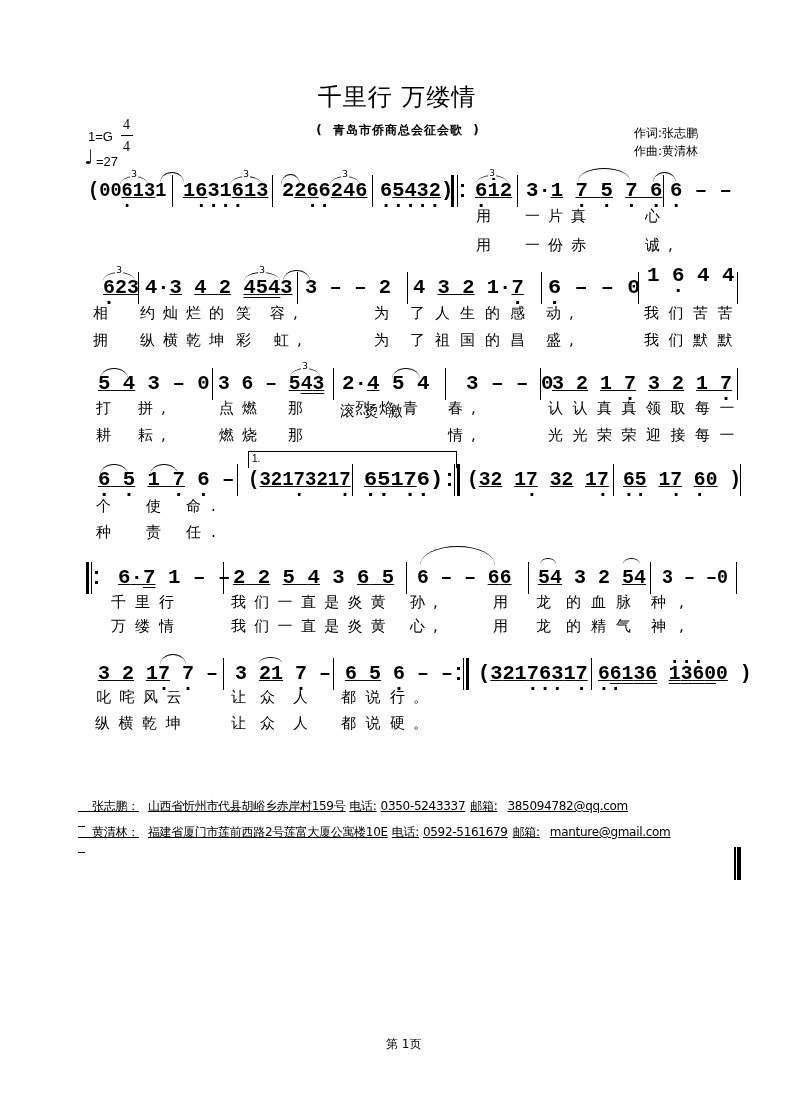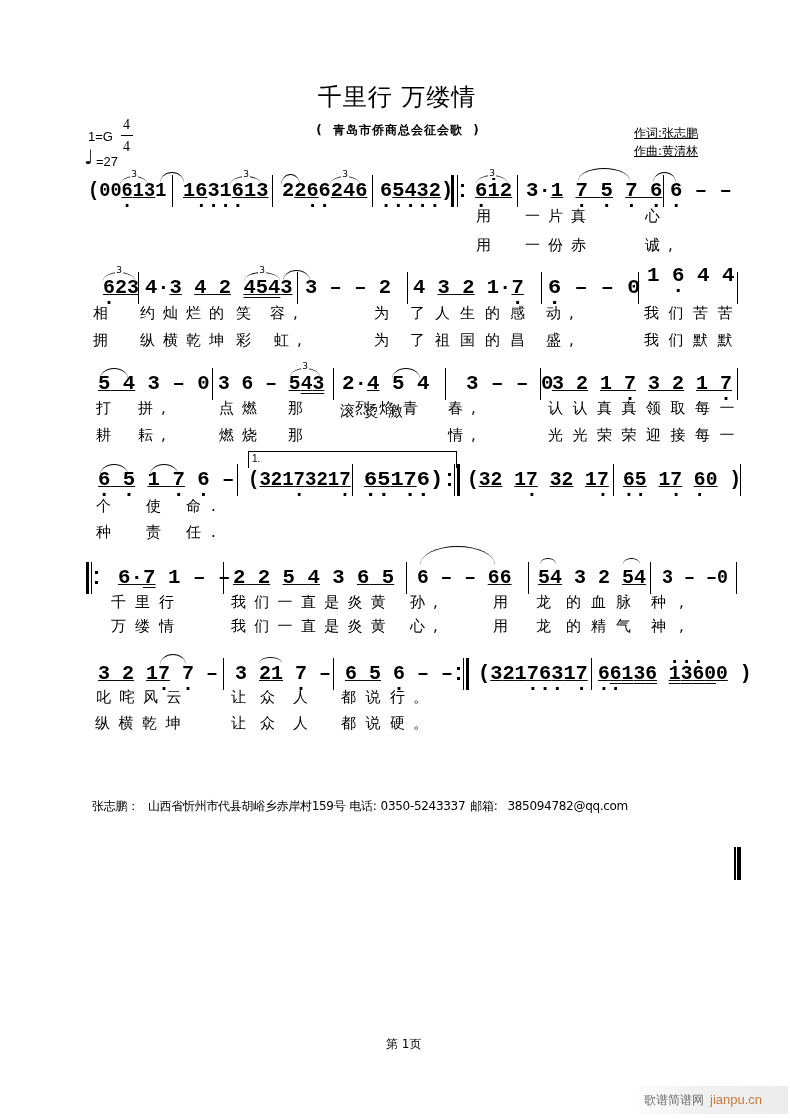--- a/index.html
+++ b/index.html
@@ -5,41 +5,41 @@
   html,body{margin:0;padding:0;background:#fff;}
   #page{position:relative;width:790px;height:1119px;background:#fff;overflow:hidden;color:#000;font-family:"DejaVu Sans",sans-serif;}
   .title{position:absolute;left:0;width:794px;top:82px;text-align:center;font-family:"DejaVu Serif",serif;font-size:24px;line-height:30px;font-weight:normal;letter-spacing:1px;}
   .subtitle{position:absolute;left:0;width:796px;top:122px;text-align:center;font-size:12px;line-height:16px;font-weight:bold;letter-spacing:1px;white-space:pre;}
   .key{position:absolute;left:88px;top:129px;font-family:"Liberation Sans",sans-serif;font-size:13px;line-height:15px;}
   .ts-top,.ts-bot{position:absolute;left:123px;font-family:"Liberation Serif",serif;font-size:14px;line-height:14px;}
   .ts-top{top:118px;} .ts-bot{top:140px;}
   .ts-line{position:absolute;left:121px;top:135px;width:12px;height:1px;background:#000;}
   .tempo-note{position:absolute;left:84px;top:146px;font-family:"DejaVu Sans",sans-serif;font-size:20px;line-height:22px;}
   .tempo-val{position:absolute;left:96px;top:154px;font-family:"Liberation Sans",sans-serif;font-size:13px;line-height:15px;}
-  .credit{position:absolute;left:634px;font-size:12px;line-height:14px;white-space:pre;text-decoration:underline;}
+  .credit{position:absolute;left:634px;font-size:12px;line-height:14px;white-space:pre;}
 
   .m{position:absolute;height:24px;transform-origin:0 0;font-family:"Liberation Mono","DejaVu Sans Mono",monospace;font-weight:bold;font-size:21px;line-height:24px;white-space:pre;}
   .m span{position:absolute;left:0;top:0;white-space:pre;}
   .m .b1{top:0;}
   .m .b2{top:3px;}
   .m .lo{top:15px;}
   .m .hi{top:-12px;}
 
   .bar{position:absolute;width:1px;height:32px;background:#000;}
   .bar.thick{width:3px;}
   .rdot{position:absolute;width:3px;height:3px;background:#000;}
   .arc{position:absolute;height:10px;border-top:1.3px solid #000;border-radius:50% 50% 0 0 / 100% 100% 0 0;}
   .trip{position:absolute;height:8px;border-top:1px solid #000;border-radius:50% 50% 0 0 / 100% 100% 0 0;}
   .trip-num{position:absolute;left:50%;top:-7px;transform:translateX(-50%);font-family:"DejaVu Sans",sans-serif;font-size:9px;line-height:9px;background:#fff;padding:0 1px;}
   .volta{position:absolute;left:248px;top:451px;width:207px;height:16px;border-top:1px solid #000;border-left:1px solid #000;border-right:1px solid #000;}
   .volta-label{position:absolute;left:3px;top:1px;font-family:"Liberation Sans",sans-serif;font-size:10px;line-height:11px;}
 
   .ly{position:absolute;font-size:15px;line-height:18px;letter-spacing:8px;white-space:pre;}
 
-  .foot{position:absolute;left:78px;font-size:12px;line-height:15px;white-space:pre;letter-spacing:-0.3px;}
+  .foot{position:absolute;left:78px;font-size:12px;line-height:15px;white-space:pre;letter-spacing:-0.3px;text-decoration:underline;}
   .foot .addr{margin-left:9px;}
   .foot .plabel{margin-left:4px;}
   .foot .phone{margin-left:4px;}
   .foot .elabel{margin-left:5px;}
   .foot .email{margin-left:10px;}
   .pagenum{position:absolute;left:386px;top:1037px;font-size:12px;line-height:15px;white-space:pre;}
   .final-thin{position:absolute;left:734px;top:847px;width:1.5px;height:33px;background:#000;}
   .final-thick{position:absolute;left:737px;top:847px;width:3.5px;height:33px;background:#000;}
   .wm{position:absolute;left:628px;top:1086px;width:160px;height:28px;background:linear-gradient(90deg,#ffffff 0%,#f1f1f1 40%,#ececec 100%);}
   .wm-cn{position:absolute;left:16px;top:7px;font-size:12px;line-height:14px;color:#6f6f6f;}
@@ -405,23 +405,22 @@
     <span class="ly" style="left:231px;top:714px">让</span>
     <span class="ly" style="left:260px;top:714px">众</span>
     <span class="ly" style="left:293px;top:714px">人</span>
     <span class="ly" style="left:341px;top:714px;letter-spacing:9.5px">都说硬</span>
     <span class="ly" style="left:413px;top:714px">。</span>
   </div>
 
   <div class="foot" style="top:784px">
     <span>张志鹏：</span><span class="addr">山西省忻州市代县胡峪乡赤岸村159号</span><span class="plabel">电话:</span><span class="phone">0350-5243337</span><span class="elabel">邮箱:</span><span class="email">385094782@qq.com</span>
   </div>
+  <div class="foot" style="top:810px">
+    <span>黄清林：</span><span class="addr">福建省厦门市莲前西路2号莲富大厦公寓楼10E</span><span class="plabel">电话:</span><span class="phone">0592-5161679</span><span class="elabel">邮箱:</span><span class="email">manture@gmail.com</span>
+  </div>
 
   <div class="final-thin"></div>
   <div class="final-thick"></div>
 
   <div class="pagenum">第 1页</div>
 
-  <div class="wm">
-    <span class="wm-cn">歌谱简谱网</span>
-    <span class="wm-en">jianpu.cn</span>
-  </div>
 </div>
 
 </body></html>

